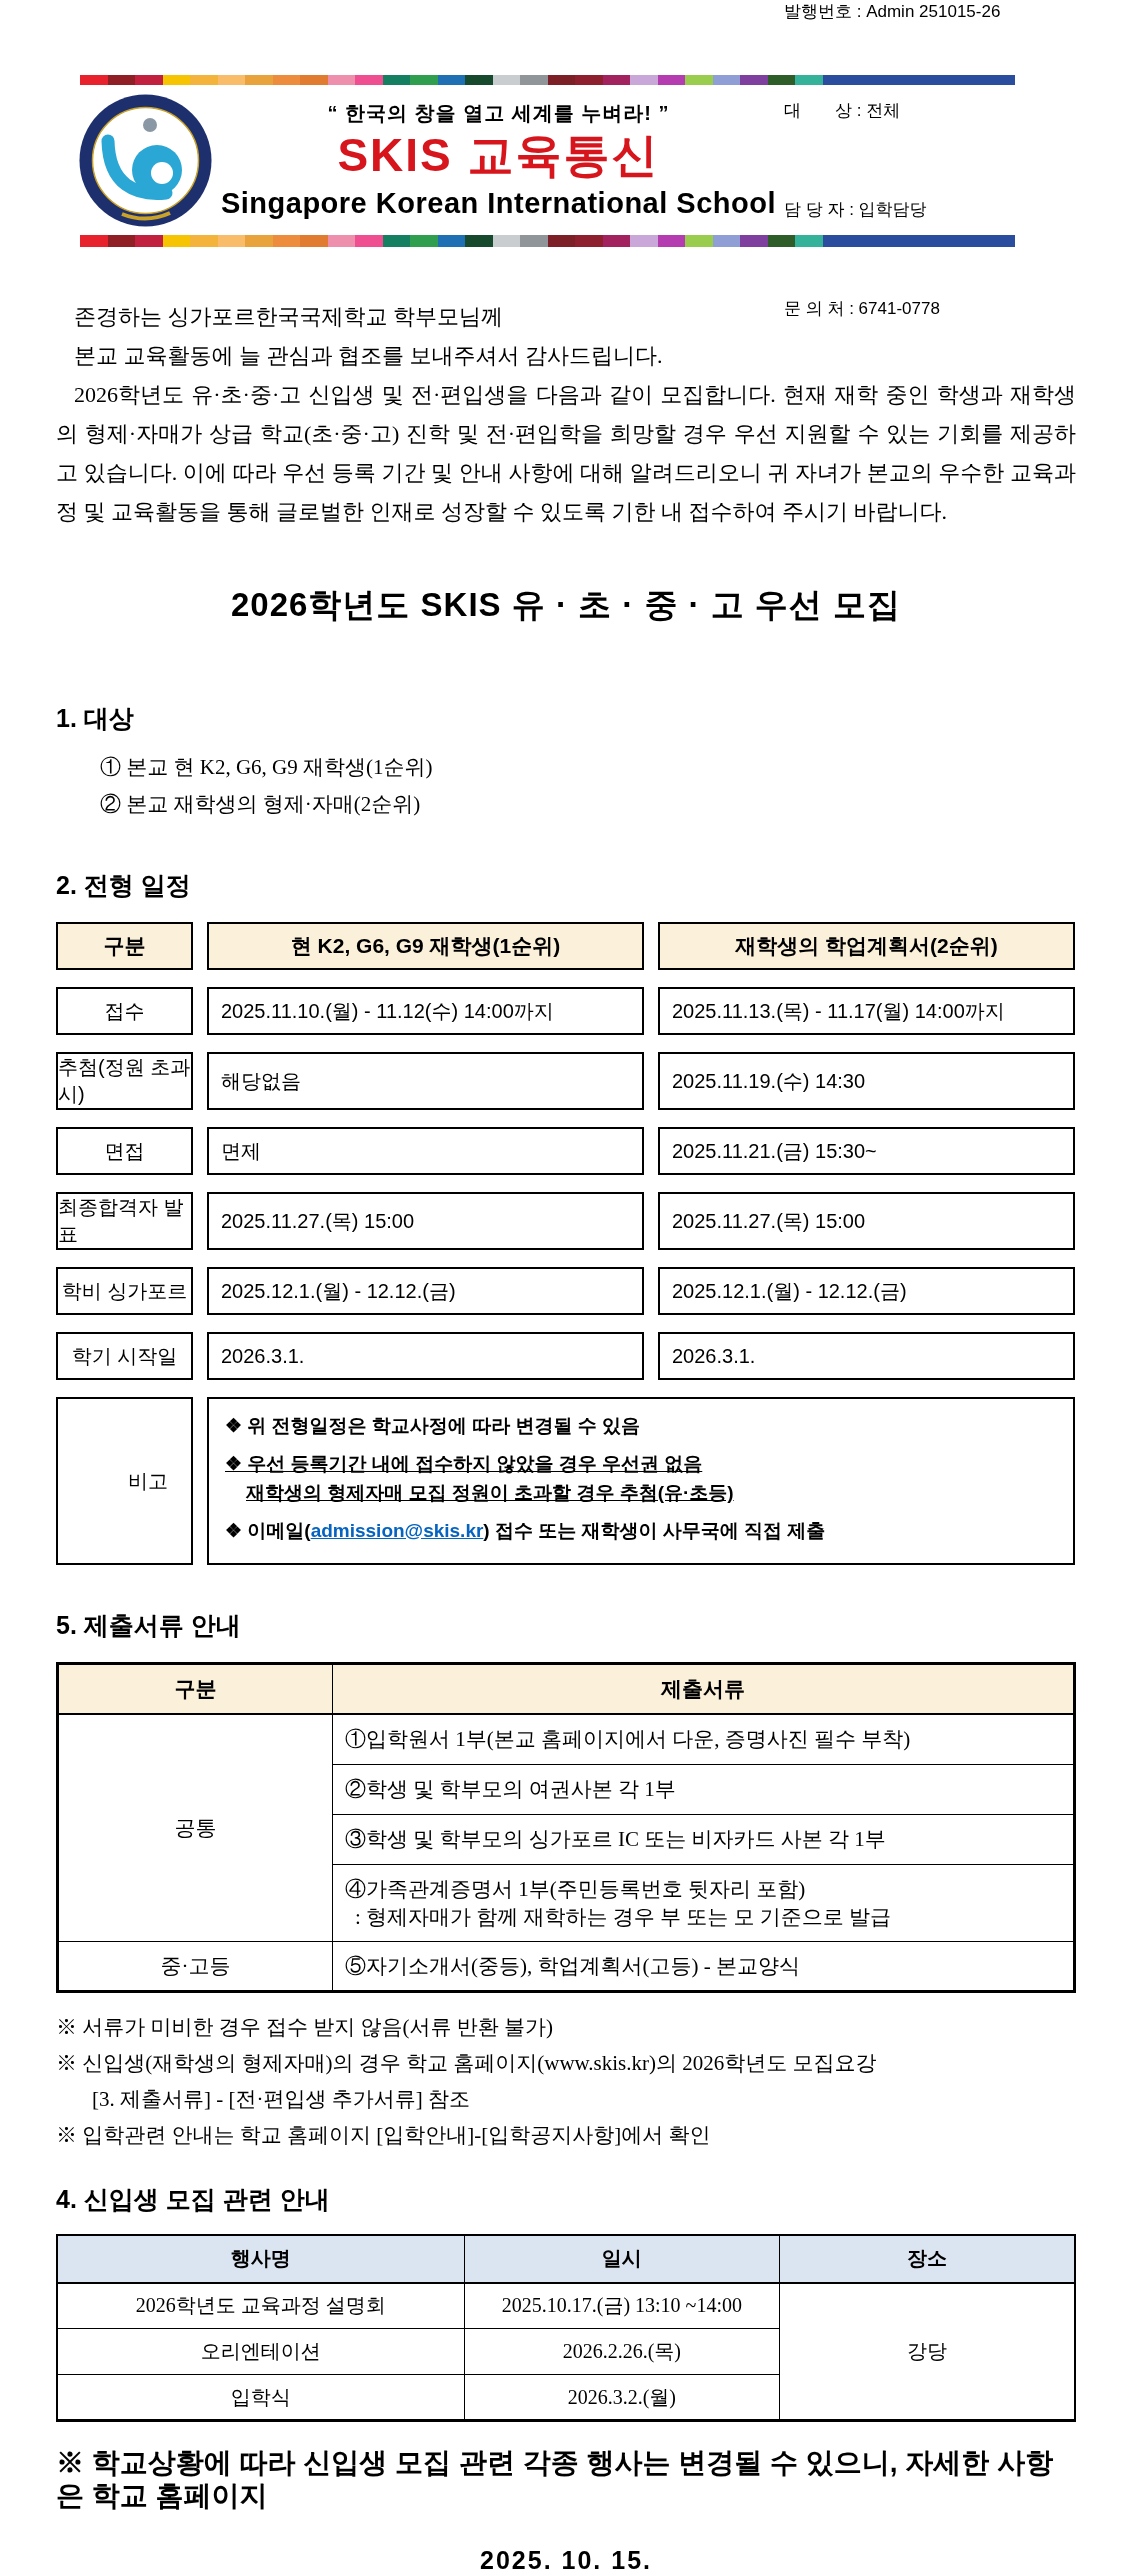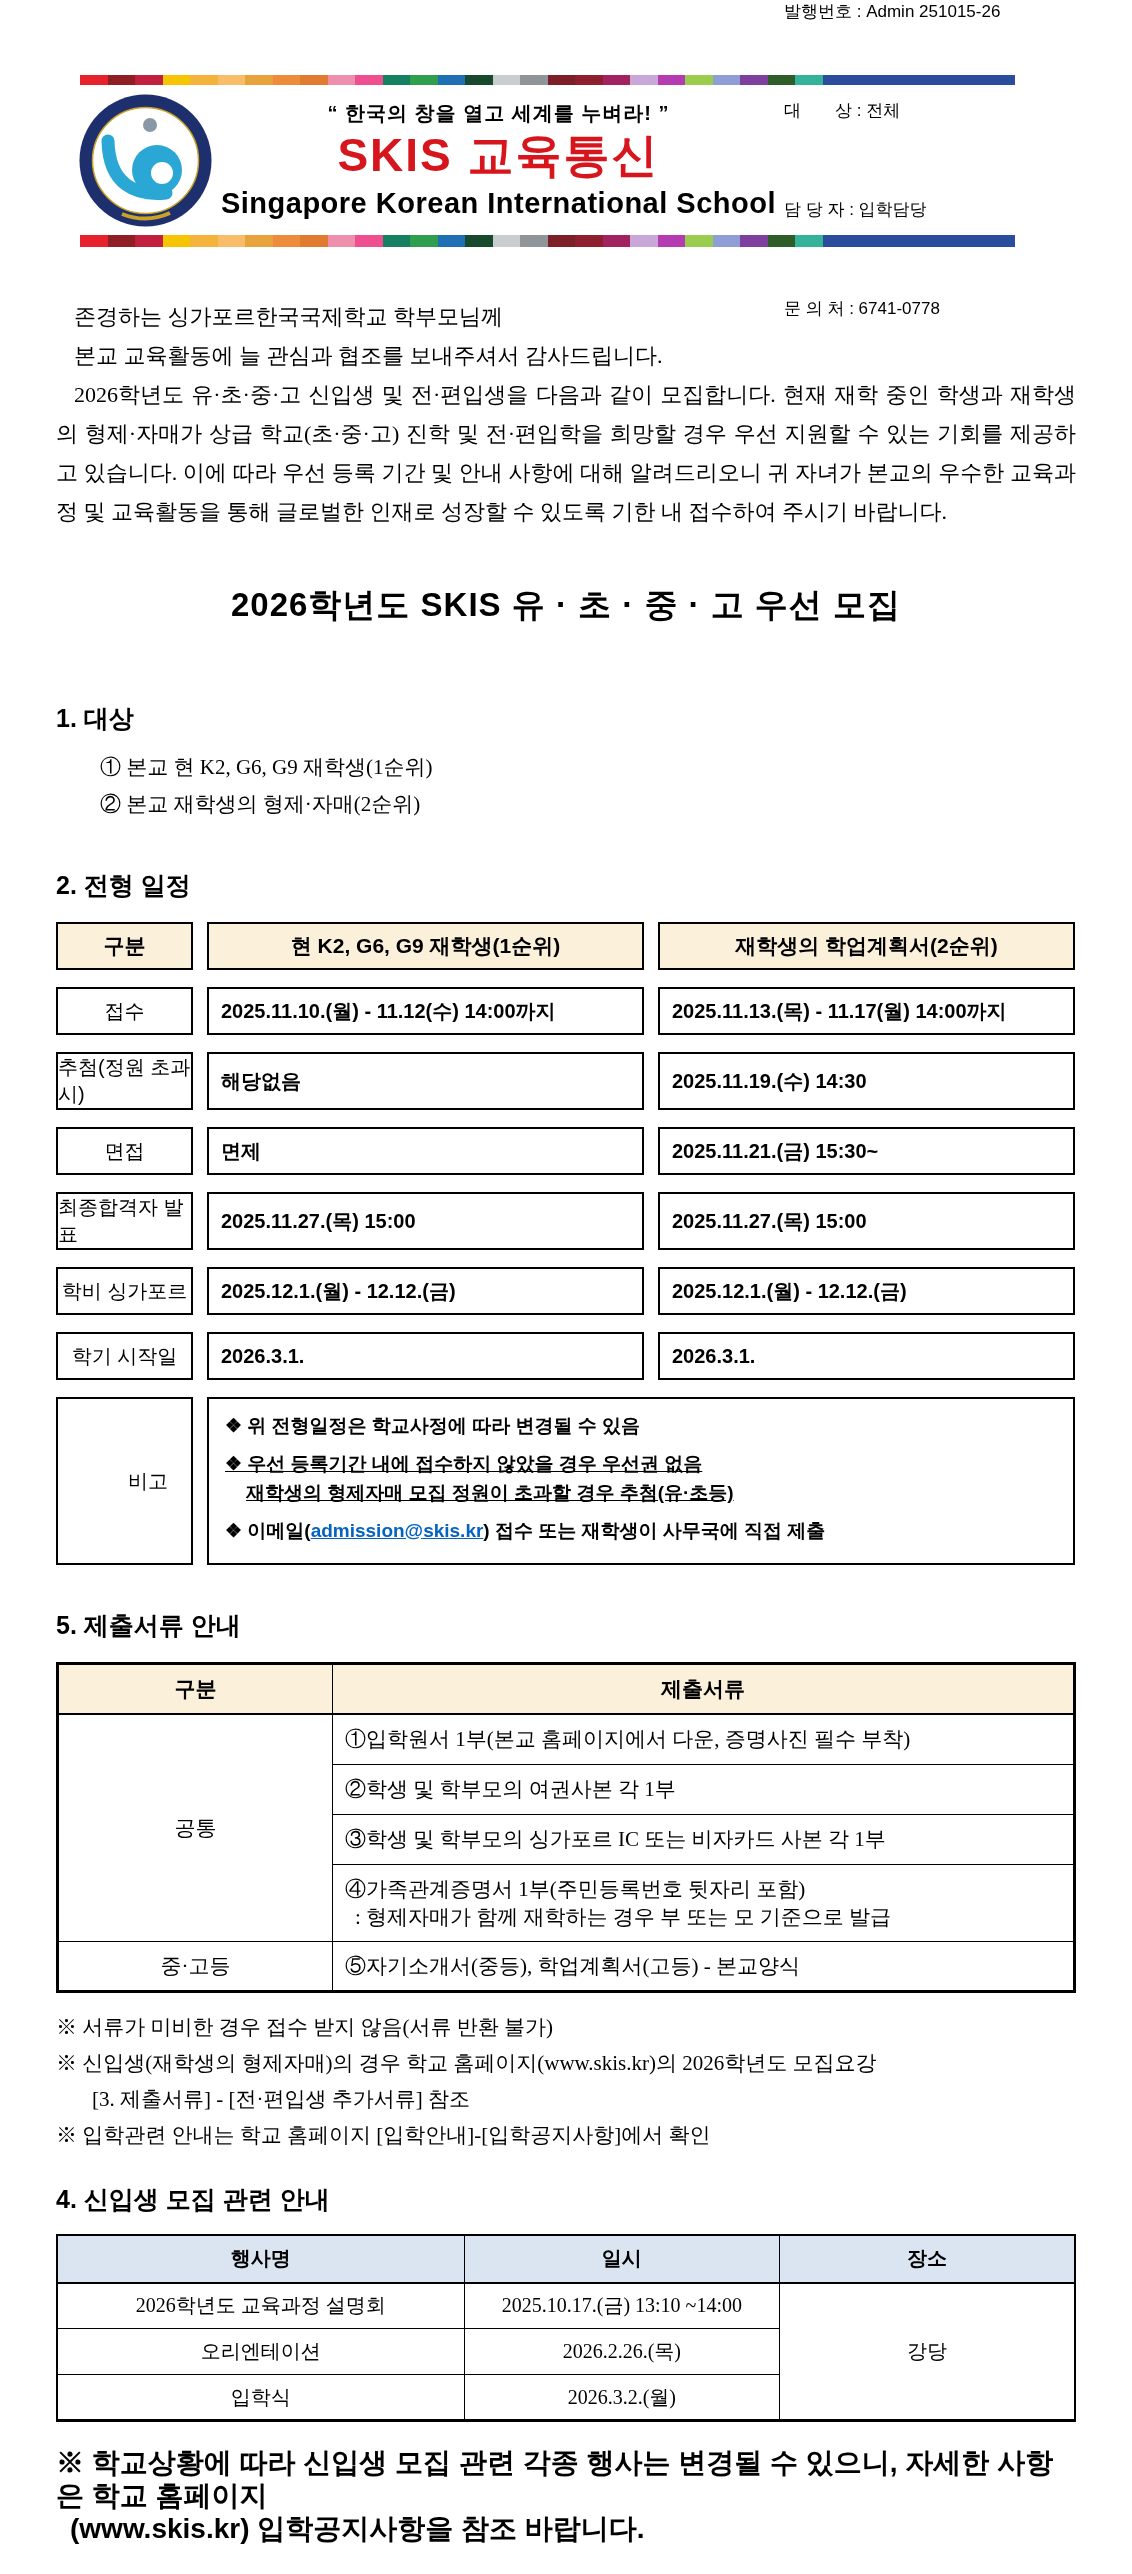--- a/index.html
+++ b/index.html
@@ -36,21 +36,21 @@
   .sec1 ul { list-style:none; margin-top:14px; }
   .sec1 li { font-size:21px; line-height:37px; padding-left:44px; }
   
   .sec2 { margin-top:46px; }
   .sched { display:grid; grid-template-columns:137px 437px 417px;
            column-gap:14px; row-gap:17px; margin-top:20px;
            font-family:"Liberation Sans", sans-serif; }
   .cell { border:2px solid #000; min-height:48px; display:flex; align-items:center; font-size:20px; }
   .cell.head { background:var(--cream); font-weight:bold; justify-content:center; font-size:21px; }
   .cell.label { justify-content:center; }
-  .cell.value { padding:4px 12px; font-weight:bold; }
+  .cell.value { padding:4px 12px; font-weight:normal; }
   .cell.tall { min-height:168px;padding-left:47px; }
   .remark-box { grid-column:2 / 4; border:2px solid #000; min-height:168px;
                 padding:12px 16px; font-size:19px; font-weight:bold; line-height:29px; }
   .remark-box .u { text-decoration:underline; }
   .remark-box .indent { margin-left:21px; }
   .remark-box .gap-top { margin-top:9px; }
   a.mail { color:var(--link); text-decoration:underline; font-weight:bold; }
   
   .sec3 { margin-top:44px; }
   table.docs { border-collapse:collapse; width:1020px; margin-top:20px; border:3px solid #000; }
@@ -289,19 +289,18 @@
         <td>2026.2.26.(목)</td>
       </tr>
       <tr>
         <td>입학식</td>
         <td>2026.3.2.(월)</td>
       </tr>
     </tbody>
       </table>
     <div class="sec4-note">
       <div>※ 학교상황에 따라 신입생 모집 관련 각종 행사는 변경될 수 있으니, 자세한 사항은 학교 홈페이지</div>
-      <div class="cont">(www.skis.kr) 입학공지사항을 참조 바랍니다.</div>
     </div>
   </div>
 
   <div class="footer-date">2025. 10. 15.</div>
 
 </div>
 
 </body></html>

